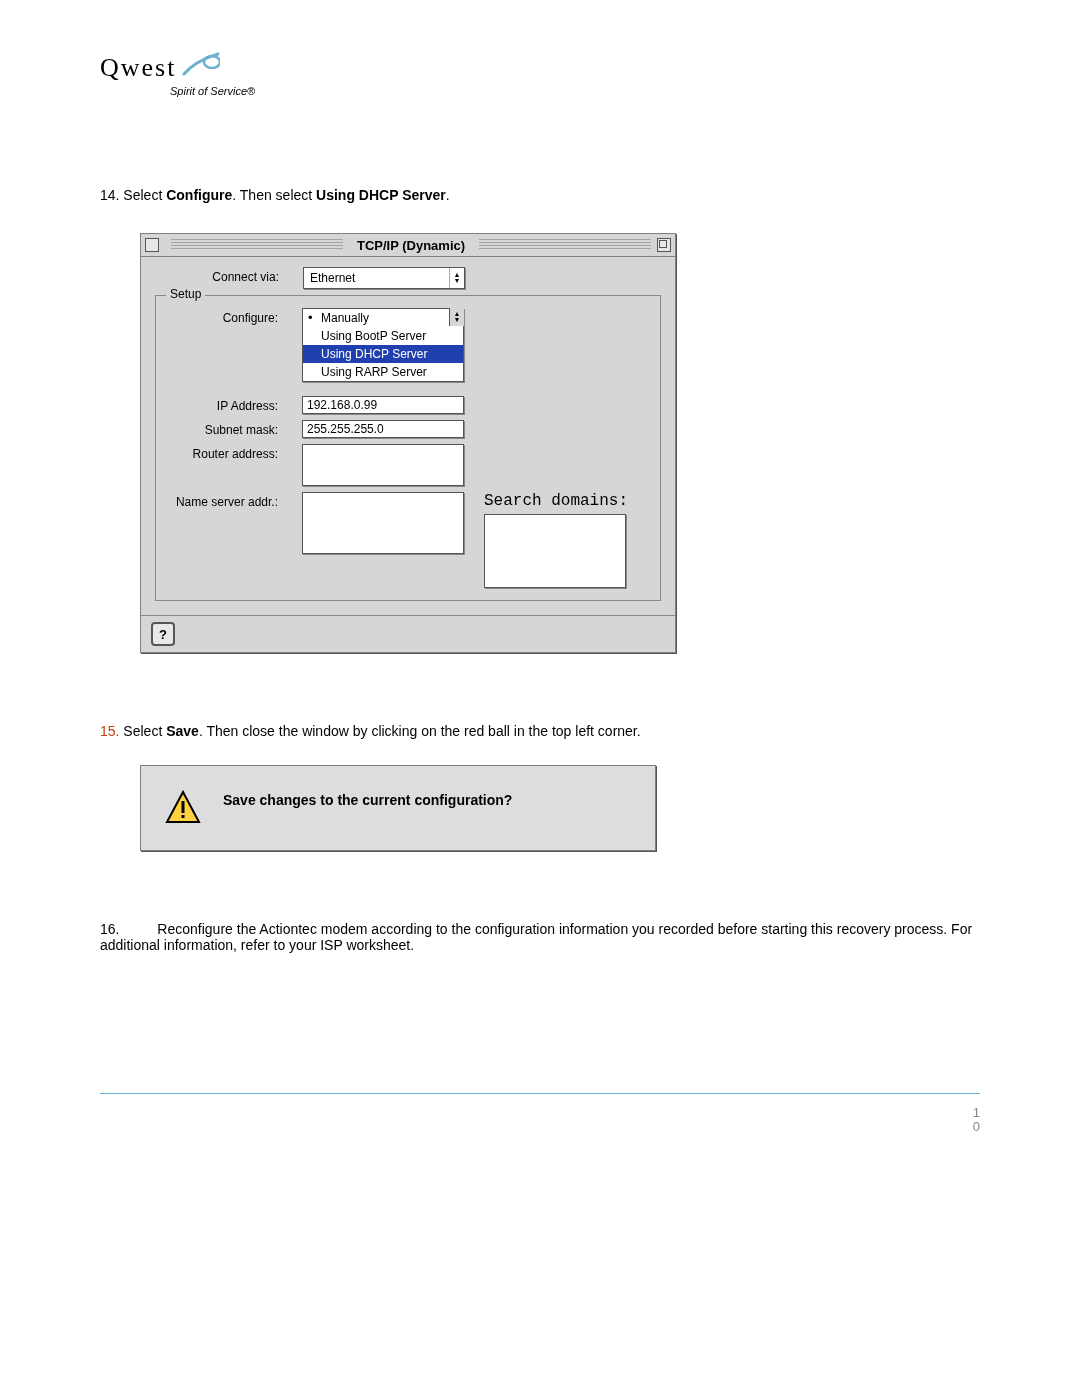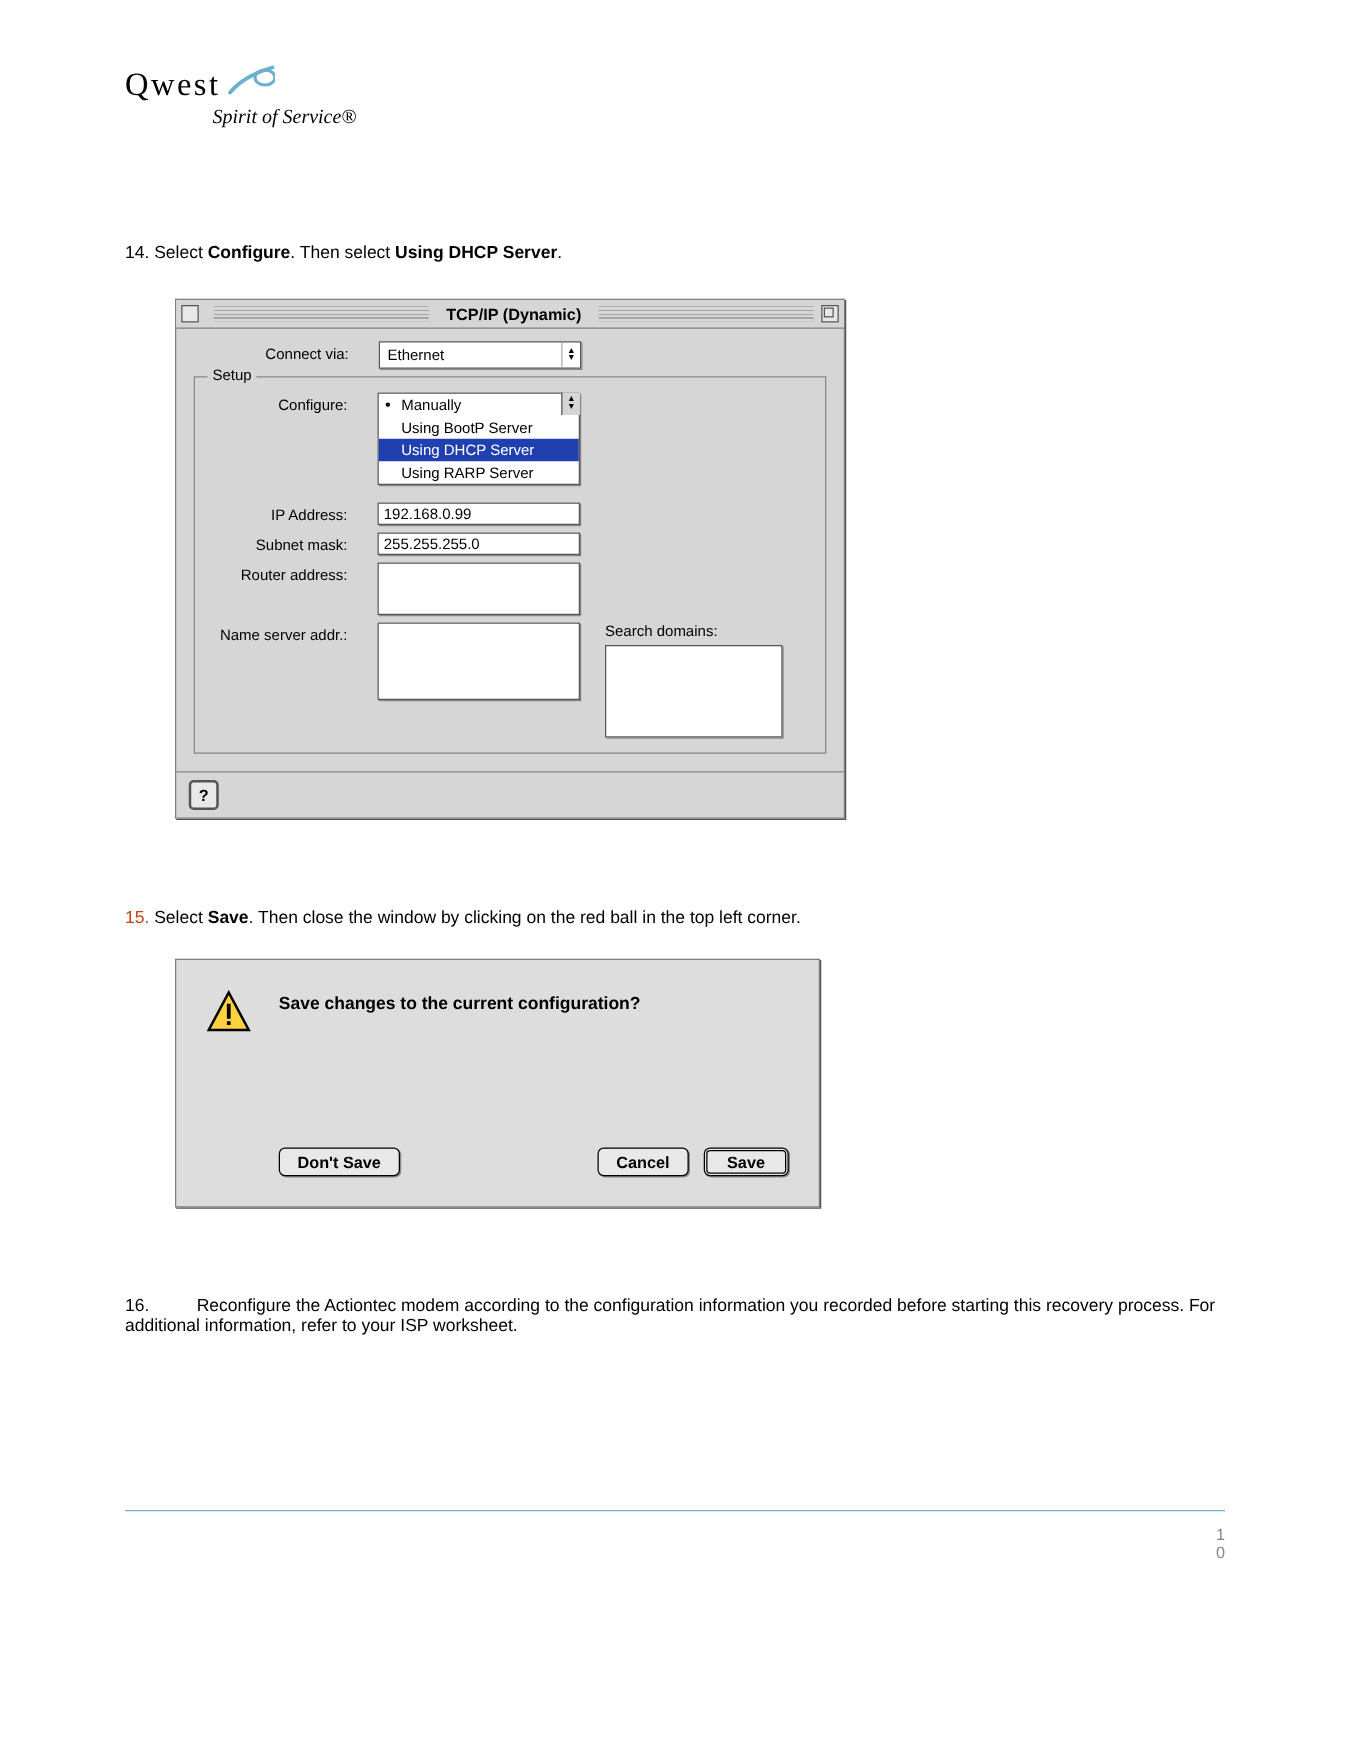--- a/index.html
+++ b/index.html
@@ -23,22 +23,22 @@
     letter-spacing: 2px;
     text-align: center;
   }
   .logo-swoosh {
     display: inline-block;
     position: relative;
     top: 2px;
     margin-left: 2px;
   }
   .logo-tagline {
-    font-family: Liberation Serif, serif;
-    font-size: 16px;
+    font-family: Liberation Sans, sans-serif;
+    font-size: 11px;
     font-style: italic;
     margin-left: 70px;
     margin-top: 2px;
   }
   .step {
     margin-bottom: 24px;
   }
   .step-num {
     display: inline;
   }
@@ -215,22 +215,23 @@
     height: 62px;
     border: 1px solid #555;
     background: #fff;
     box-shadow: 1px 1px 0 #888;
     box-sizing: border-box;
   }
   .side-col {
     margin-left: 20px;
   }
   .side-label {
-    font-size: 12px;
+    font-size: 16px;
     margin-bottom: 4px;
+    font-family: Liberation Mono, monospace;
   }
   .textarea-search {
     width: 140px;
     height: 72px;
     border: 1px solid #555;
     background: #fff;
     box-shadow: 1px 1px 0 #888;
   }
   .macwin-footer {
     border-top: 1px solid #888;
@@ -404,26 +405,20 @@
     <div class="dialog-top">
       <div class="warn-icon">
         <svg width="36" height="36" viewBox="0 0 36 36">
           <polygon points="18,2 34,32 2,32" fill="#ffd040" stroke="#000" stroke-width="2"></polygon>
           <rect x="16.5" y="11" width="3" height="12" fill="#000"></rect>
           <rect x="16.5" y="25" width="3" height="3" fill="#000"></rect>
         </svg>
       </div>
       <div class="dialog-msg">Save changes to the current configuration?</div>
     </div>
-    <div class="dialog-buttons">
-      <div class="macbtn">Don't Save</div>
-      <div class="spacer"></div>
-      <div class="macbtn" style="margin-right:12px">Cancel</div>
-      <div class="macbtn default">Save</div>
-    </div>
   </div>
 
   <div class="step">
     <span class="step-num">16.</span>
     <span class="step-text step-body">Reconfigure the Actiontec modem according to the configuration information you recorded before starting this recovery process. For additional information, refer to your ISP worksheet.</span>
   </div>
 
   <div class="page-footer">
     <div class="right">
       <div>1</div>

